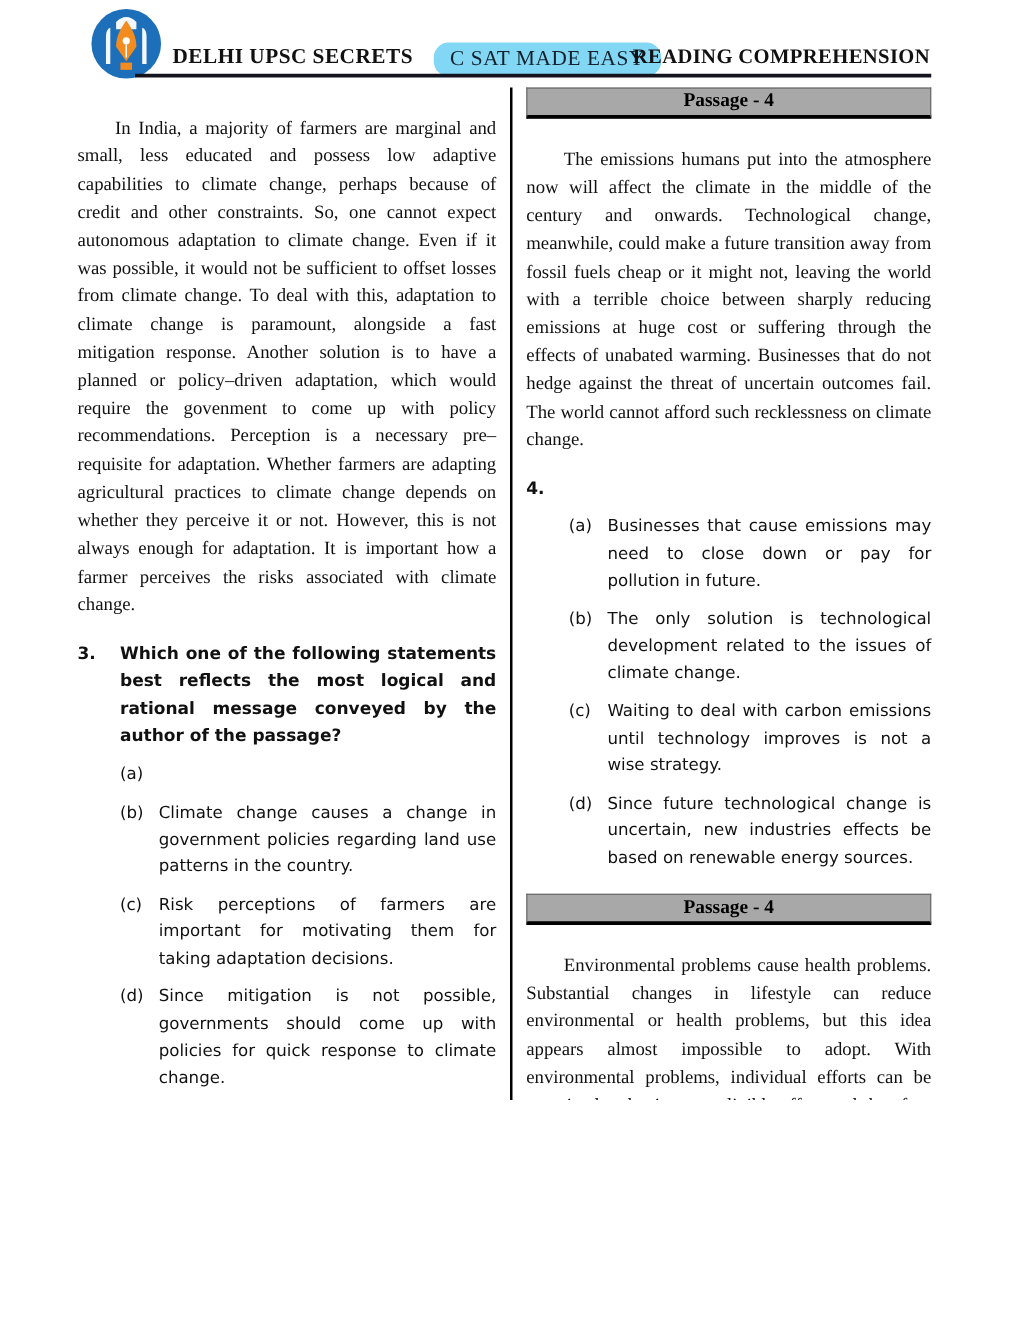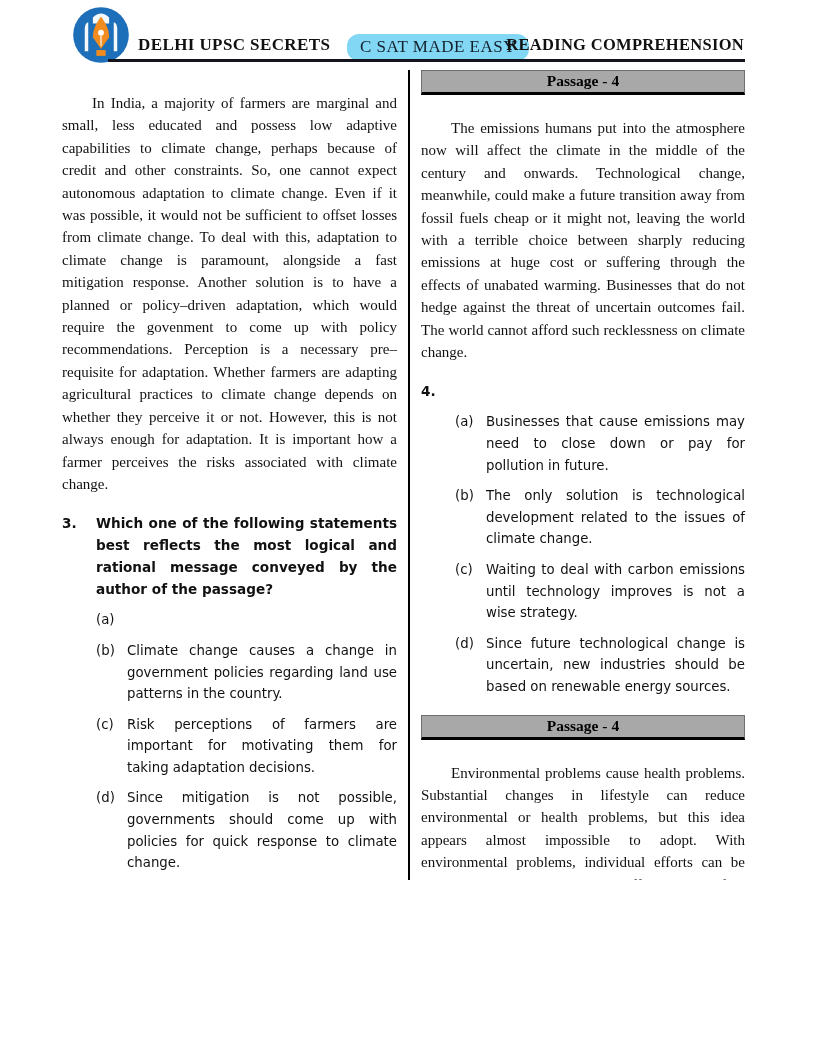--- a/index.html
+++ b/index.html
@@ -113,21 +113,21 @@
     <div class="option">
       <div class="opt-label">(b)</div>
       <div class="opt-text">The only solution is technological development related to the issues of climate change.</div>
     </div>
     <div class="option">
       <div class="opt-label">(c)</div>
       <div class="opt-text">Waiting to deal with carbon emissions until technology improves is not a wise strategy.</div>
     </div>
     <div class="option">
       <div class="opt-label">(d)</div>
-      <div class="opt-text">Since future technological change is uncertain, new industries should be based on renewable energy sources.</div>
+      <div class="opt-text">Since future technological change is uncertain, new industries effects be based on renewable energy sources.</div>
     </div>
 
     <div class="pbar pbar2">Passage - 4</div>
     <div class="ptext">Environmental problems cause health problems. Substantial changes in lifestyle can reduce environmental or health problems, but this idea appears almost impossible to adopt. With environmental problems, individual efforts can be perceived as having a negligible effect and therefore lead to inertia. With health, on the other hand, individual choices can make the difference between life and death, literally. And yet, barring a</div>
   </div>
 
   <div class="footer-bar"></div>
   <div class="footer-right-block"></div>
 
   <div class="download-box">

